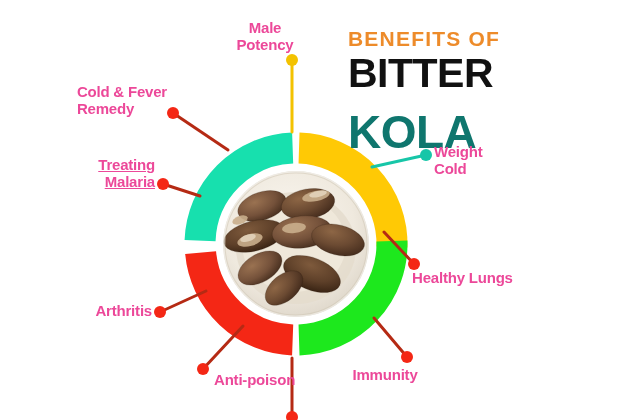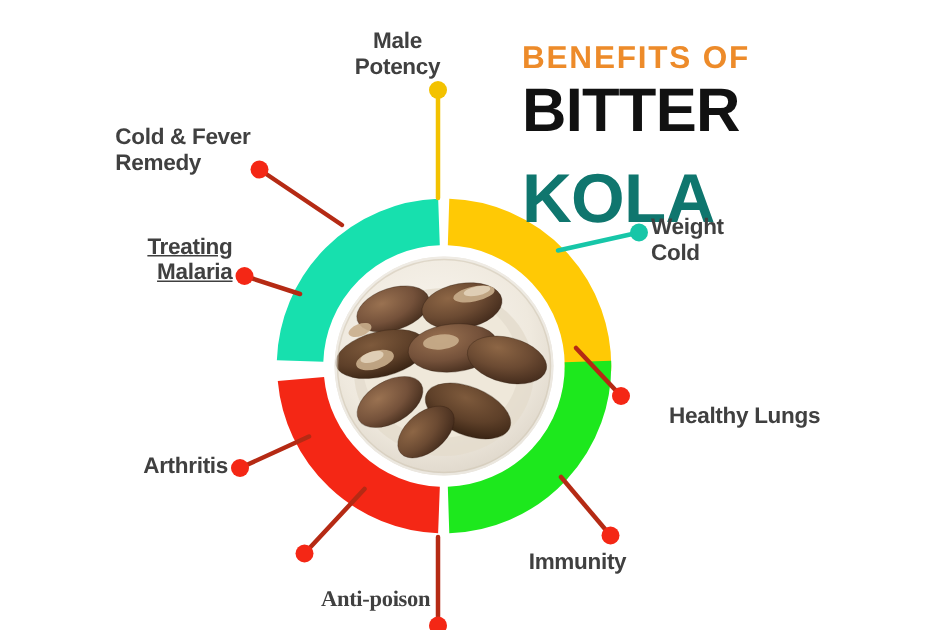--- a/index.html
+++ b/index.html
@@ -79,21 +79,21 @@
     height: 12px;
     border-radius: 50%;
     transform: translate(-50%, -50%);
   }
 
   
   .label {
     position: absolute;
     font-size: 15px;
     font-weight: bold;
-    color: #404040;
+    color: #ec4899;
     line-height: 1.12;
     letter-spacing: -0.2px;
     white-space: pre-line;
   }
 </style>
 </head>
 <body>
 
 <div id="stage">
 
@@ -194,24 +194,24 @@
 Potency</div>
       <div class="dot" style="left: 173px; top: 113px; background: rgb(244, 39, 21);"></div>
       <div class="label" style="right: 453px; top: 84px; ">Cold &amp; Fever
 Remedy</div>
       <div class="dot" style="left: 163px; top: 184px; background: rgb(244, 39, 21);"></div>
       <div class="label" style="right: 465px; top: 157px; text-align: right; text-decoration: underline;">Treating
 Malaria</div>
       <div class="dot" style="left: 160px; top: 312px; background: rgb(244, 39, 21);"></div>
       <div class="label" style="right: 468px; top: 303px; text-align: center;">Arthritis</div>
       <div class="dot" style="left: 203px; top: 369px; background: rgb(244, 39, 21);"></div>
-      <div class="label" style="left: 214px; top: 392px; text-align: left; font-family: Liberation Serif, serif;">Anti-poison</div>
+      <div class="label" style="left: 214px; top: 372px; text-align: left;">Anti-poison</div>
       <div class="dot" style="left: 292px; top: 417px; background: rgb(244, 39, 21);"></div>
       <div class="dot" style="left: 426px; top: 155px; background: rgb(23, 198, 168);"></div>
       <div class="label" style="left: 434px; top: 144px; text-align: left;">Weight
 Cold</div>
       <div class="dot" style="left: 414px; top: 264px; background: rgb(244, 39, 21);"></div>
-      <div class="label" style="left: 446px; top: 270px; text-align: left;">Healthy Lungs</div>
+      <div class="label" style="left: 412px; top: 270px; text-align: left;">Healthy Lungs</div>
       <div class="dot" style="left: 407px; top: 357px; background: rgb(244, 39, 21);"></div>
       <div class="label" style="left: 385px; top: 367px; text-align: center; transform: translateX(-50%);">Immunity</div>
     </div>
 
 </div>
 
 </body></html>

